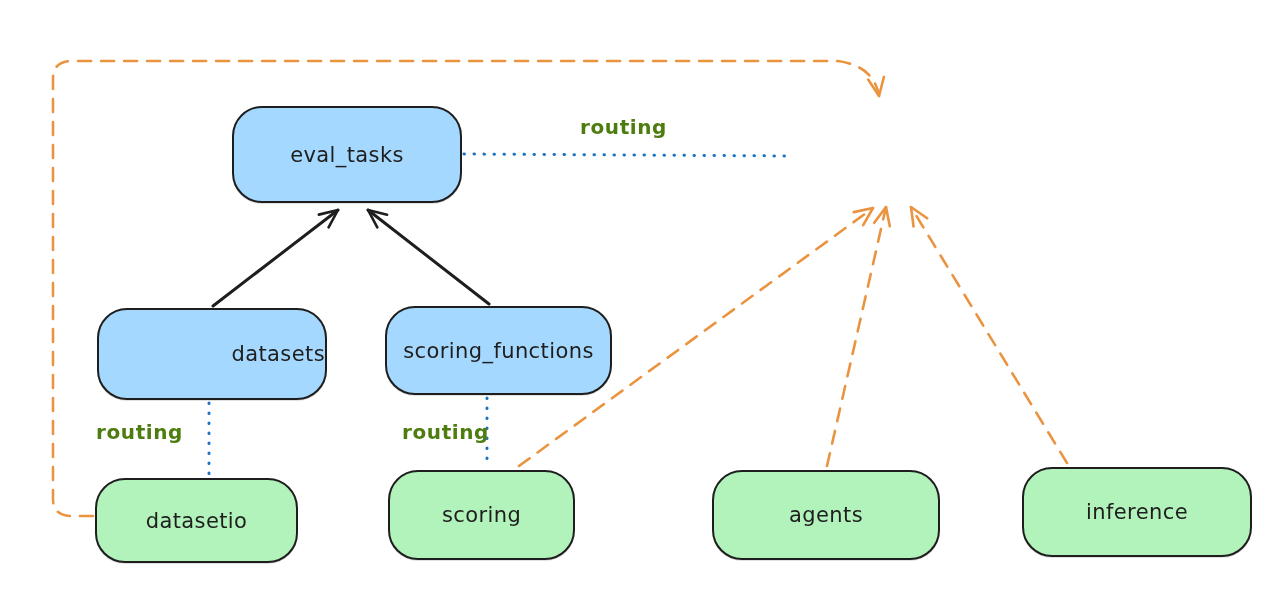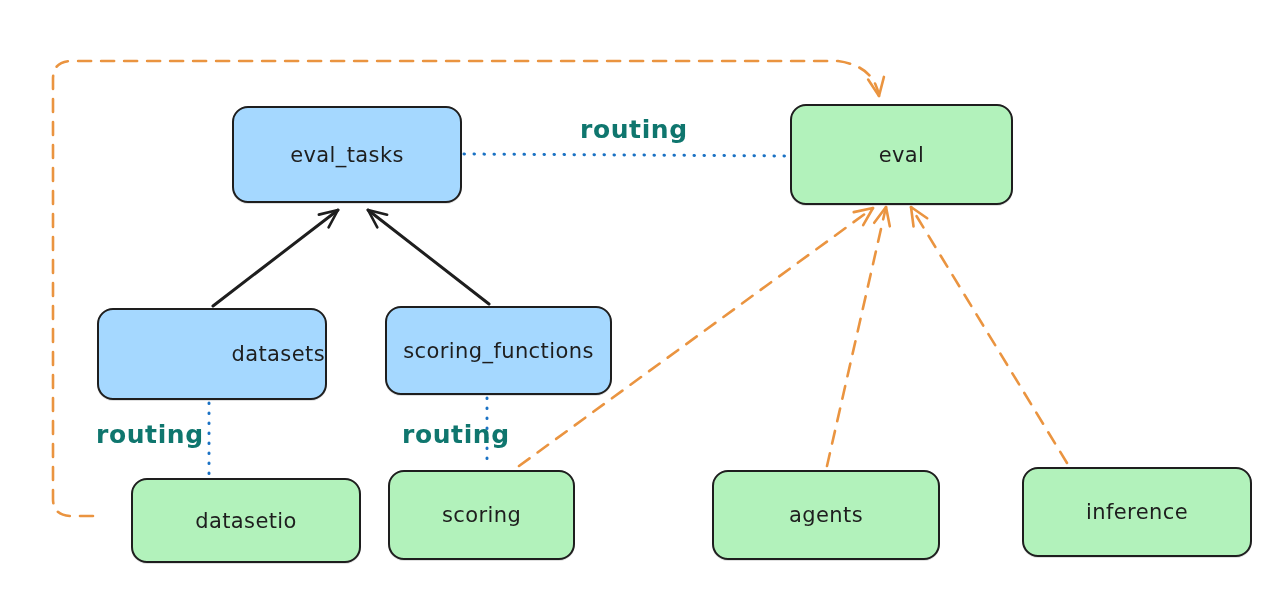--- a/index.html
+++ b/index.html
@@ -20,45 +20,45 @@
     left: 0;
     top: 0;
     width: 1280px;
     height: 596px;
     pointer-events: none;
   }
   .node {
     position: absolute;
     box-sizing: border-box;
     border: 2.5px solid #1e1e1e;
-    border-radius: 16px;
+    border-radius: 30px;
     display: flex;
     align-items: center;
     justify-content: center;
     font-size: 21px;
     letter-spacing: 0.4px;
     color: #1e1e1e;
     box-shadow: 0 1px 0 rgba(0,0,0,0.12);
   }
   .node-blue  { background: #a5d8ff; }
   .node-green { background: #b2f2bb; }
 
   #n-eval-tasks        { left: 232px; top: 106px; width: 230px; height: 97px;  }
   #n-eval              { left: 790px; top: 104px; width: 223px; height: 101px; }
   #n-datasets          { left: 97px;  top: 308px; width: 230px; height: 92px; justify-content: flex-end;  }
   #n-scoring-functions { left: 385px; top: 306px; width: 227px; height: 89px; justify-content: center;  }
-  #n-datasetio         { left: 95px;  top: 478px; width: 230px; height: 85px; margin-left: 36px;  }
+  #n-datasetio         { left: 95px;  top: 478px; width: 203px; height: 85px;  }
   #n-scoring           { left: 388px; top: 470px; width: 187px; height: 90px;  }
   #n-agents            { left: 712px; top: 470px; width: 228px; height: 90px;  }
   #n-inference         { left: 1022px; top: 467px; width: 230px; height: 90px; }
 
   .routing-label {
     position: absolute;
-    color: #0f766e;
-    font-size: 25px;
+    color: #4d7c0f;
+    font-size: 20px;
     font-weight: bold;
     letter-spacing: 0.6px;
   }
   #r-top  { left: 580px; top: 115px; }
   #r-left { left: 96px;  top: 420px; }
   #r-mid  { left: 402px; top: 420px; }
 </style>
 </head>
 <body>
 
@@ -83,23 +83,20 @@
 
     <path d="M519,466 L873,208" fill="none" stroke="#ea9440" stroke-width="2.6" stroke-linecap="round" stroke-dasharray="13 10" marker-end="url(#arrow-orange)"></path>
     <path d="M827,466 L886,207" fill="none" stroke="#ea9440" stroke-width="2.6" stroke-linecap="round" stroke-dasharray="13 10" marker-end="url(#arrow-orange)"></path>
     <path d="M1067,463 L911,207" fill="none" stroke="#ea9440" stroke-width="2.6" stroke-linecap="round" stroke-dasharray="13 10" marker-end="url(#arrow-orange)"></path>
     <path d="M93,516 L72,516 Q53,516 53,499 L53,79 Q53,61 72,61 L838,61 Q874,66 879,96" fill="none" stroke="#ea9440" stroke-width="2.6" stroke-linecap="round" stroke-dasharray="13 10" marker-end="url(#arrow-orange)"></path>
   </svg>
 
   <div class="node node-blue" id="n-eval-tasks">
     <span>eval_tasks</span>
   </div>
-  <div class="node node-green" id="n-eval">
-    <span>eval</span>
-  </div>
   <div class="node node-blue" id="n-datasets">
     <span>datasets</span>
   </div>
   <div class="node node-blue" id="n-scoring-functions">
     <span>scoring_functions</span>
   </div>
   <div class="node node-green" id="n-datasetio">
     <span>datasetio</span>
   </div>
   <div class="node node-green" id="n-scoring">

